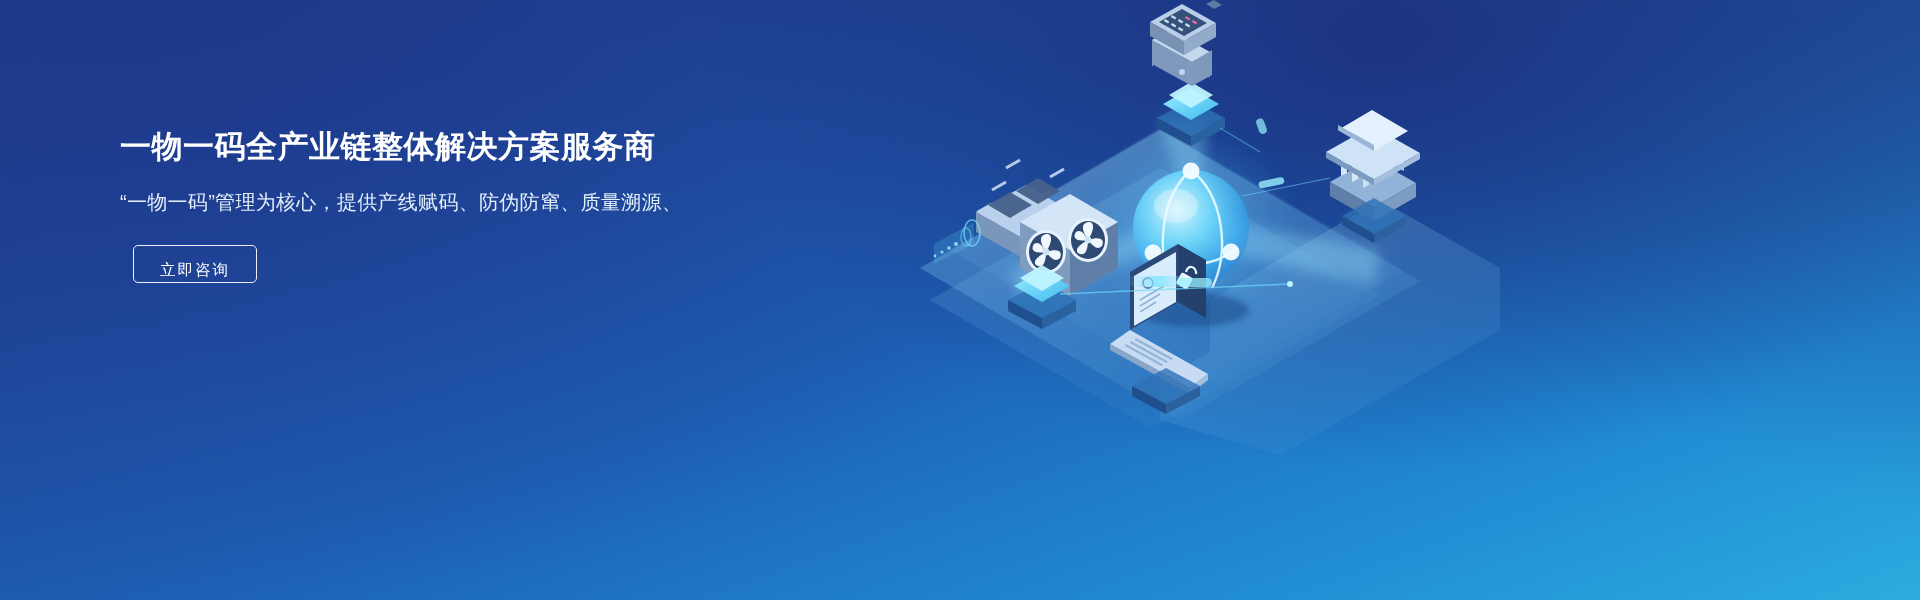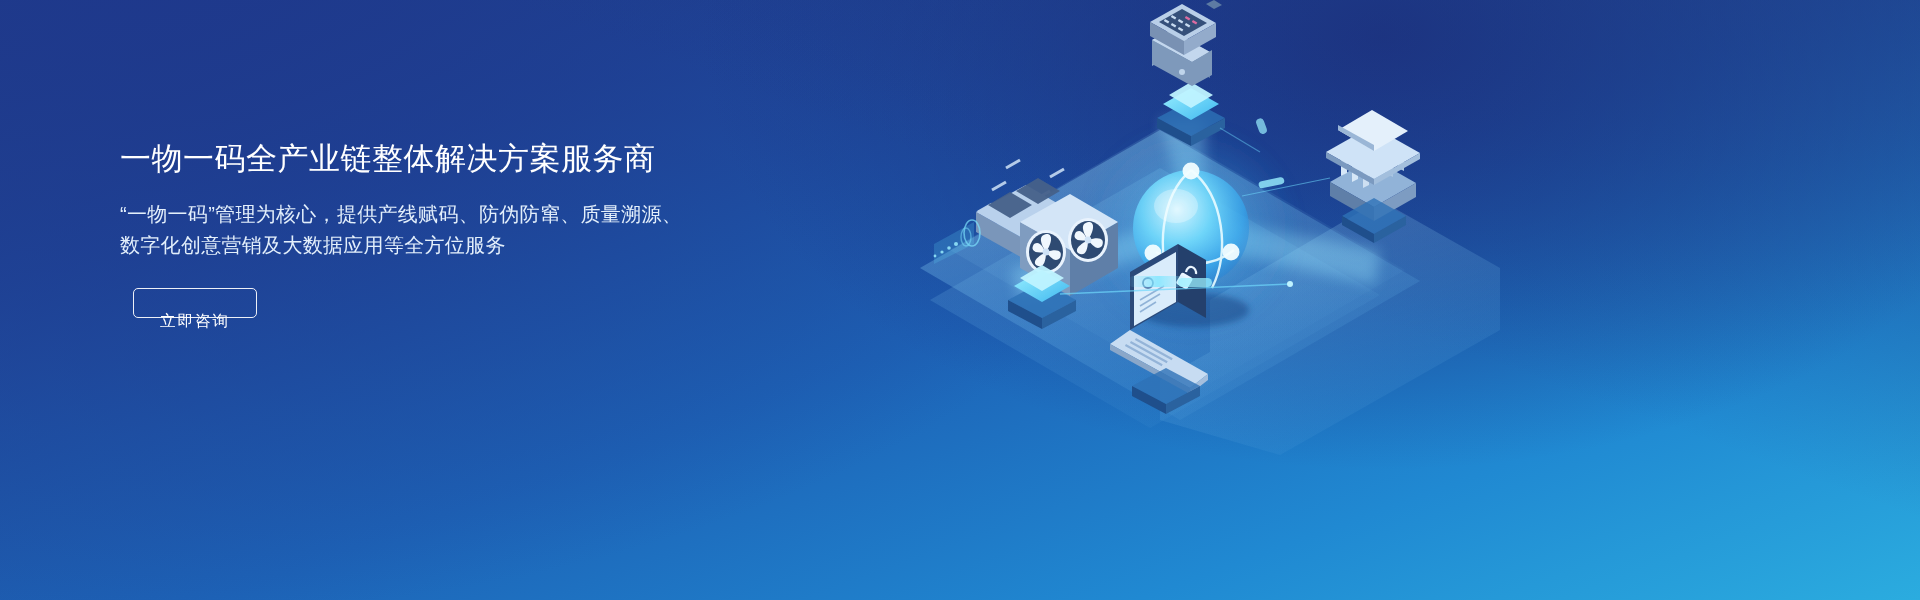--- a/index.html
+++ b/index.html
@@ -27,41 +27,40 @@
     pointer-events:none;
   }
 
   
   .copy {
     position:absolute; left:120px; top:128px; z-index:20; width:620px;
   }
   .headline {
     color:#ffffff;
     font-size:31px;
-    font-weight:normal;
+    font-weight:bold;
     letter-spacing:0.5px;
     line-height:1.2;
     white-space:nowrap;
-    margin-top:12px;
   }
   .sub {
     margin-top:22px;
     color:#e3effb;
     font-size:20px;
     line-height:31px;
     letter-spacing:0.3px;
     font-weight:normal;
   }
   .sub div { white-space:nowrap; }
 
   .cta {
     display:inline-block;
     margin-top:27px; margin-left:13px;
-    padding:14px 26px;
-    height:30px; line-height:36px;
+    padding:6px 26px;
+    height:38px; line-height:36px;
     border:1px solid rgba(255,255,255,0.92);
     border-radius:5px;
     color:#ffffff;
     font-size:15.5px;
     letter-spacing:2px;
     background:transparent;
     cursor:pointer;
     font-family:inherit;
   }
 
@@ -75,21 +74,20 @@
 </head>
 <body>
 
 <div id="banner">
 
   <div class="copy">
     <h1 class="headline">一物一码全产业链整体解决方案服务商</h1>
 
     <div class="sub">
       <div>“一物一码”管理为核心，提供产线赋码、防伪防窜、质量溯源、</div>
-      <div>数字化创意营销及大数据应用等全方位服务</div>
     </div>
 
     <button class="cta">立即咨询</button>
   </div>
 
   <div class="art">
     <svg viewBox="0 0 700 600" xmlns="http://www.w3.org/2000/svg">
       <defs>
         <linearGradient id="plat" x1="0" y1="0" x2="0.6" y2="1">
           <stop offset="0%" stop-color="#8fd0f2" stop-opacity="0.42"></stop>

